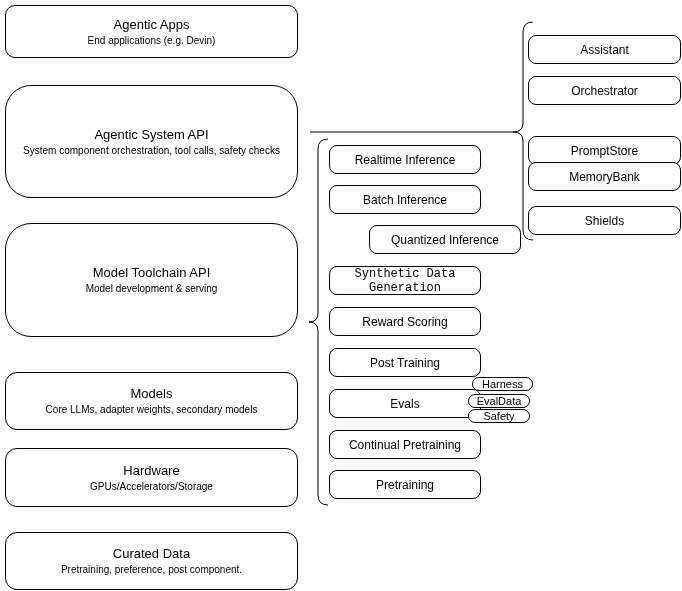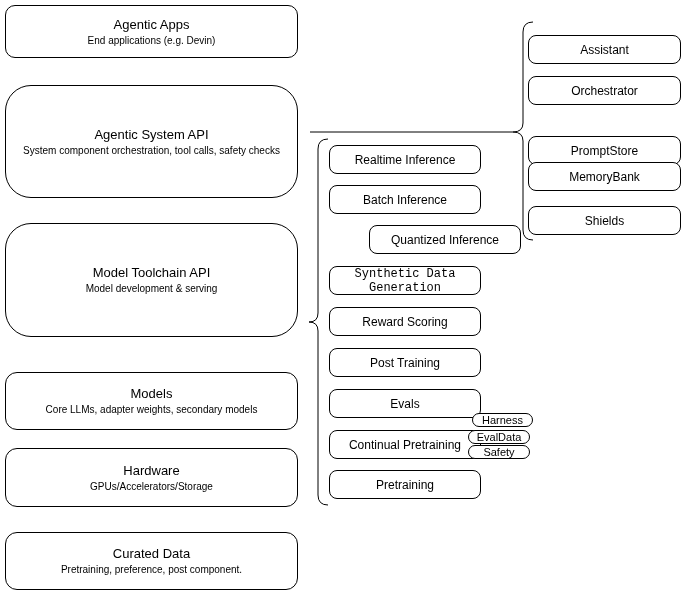--- a/index.html
+++ b/index.html
@@ -25,21 +25,21 @@
   .comp{
     position:absolute;left:528px;width:153px;height:29px;box-sizing:border-box;
     border:1px solid #000;border-radius:8px;background:#fff;z-index:1;
     display:flex;align-items:center;justify-content:center;
     font-size:12px;text-align:center;
   }
   .pill{
     position:absolute;box-sizing:border-box;height:14px;
     border:1px solid #000;border-radius:7px;background:#fff;z-index:2;
     display:flex;align-items:center;justify-content:center;
-    font-size:11px;line-height:12px;text-align:center;margin-top:36px;
+    font-size:11px;line-height:12px;text-align:center;
   }
   .r10{border-radius:10px;}
   .r26{border-radius:26px;}
   .r12{border-radius:12px;}
 </style>
 </head>
 <body>
 
 <div id="canvas">
 

